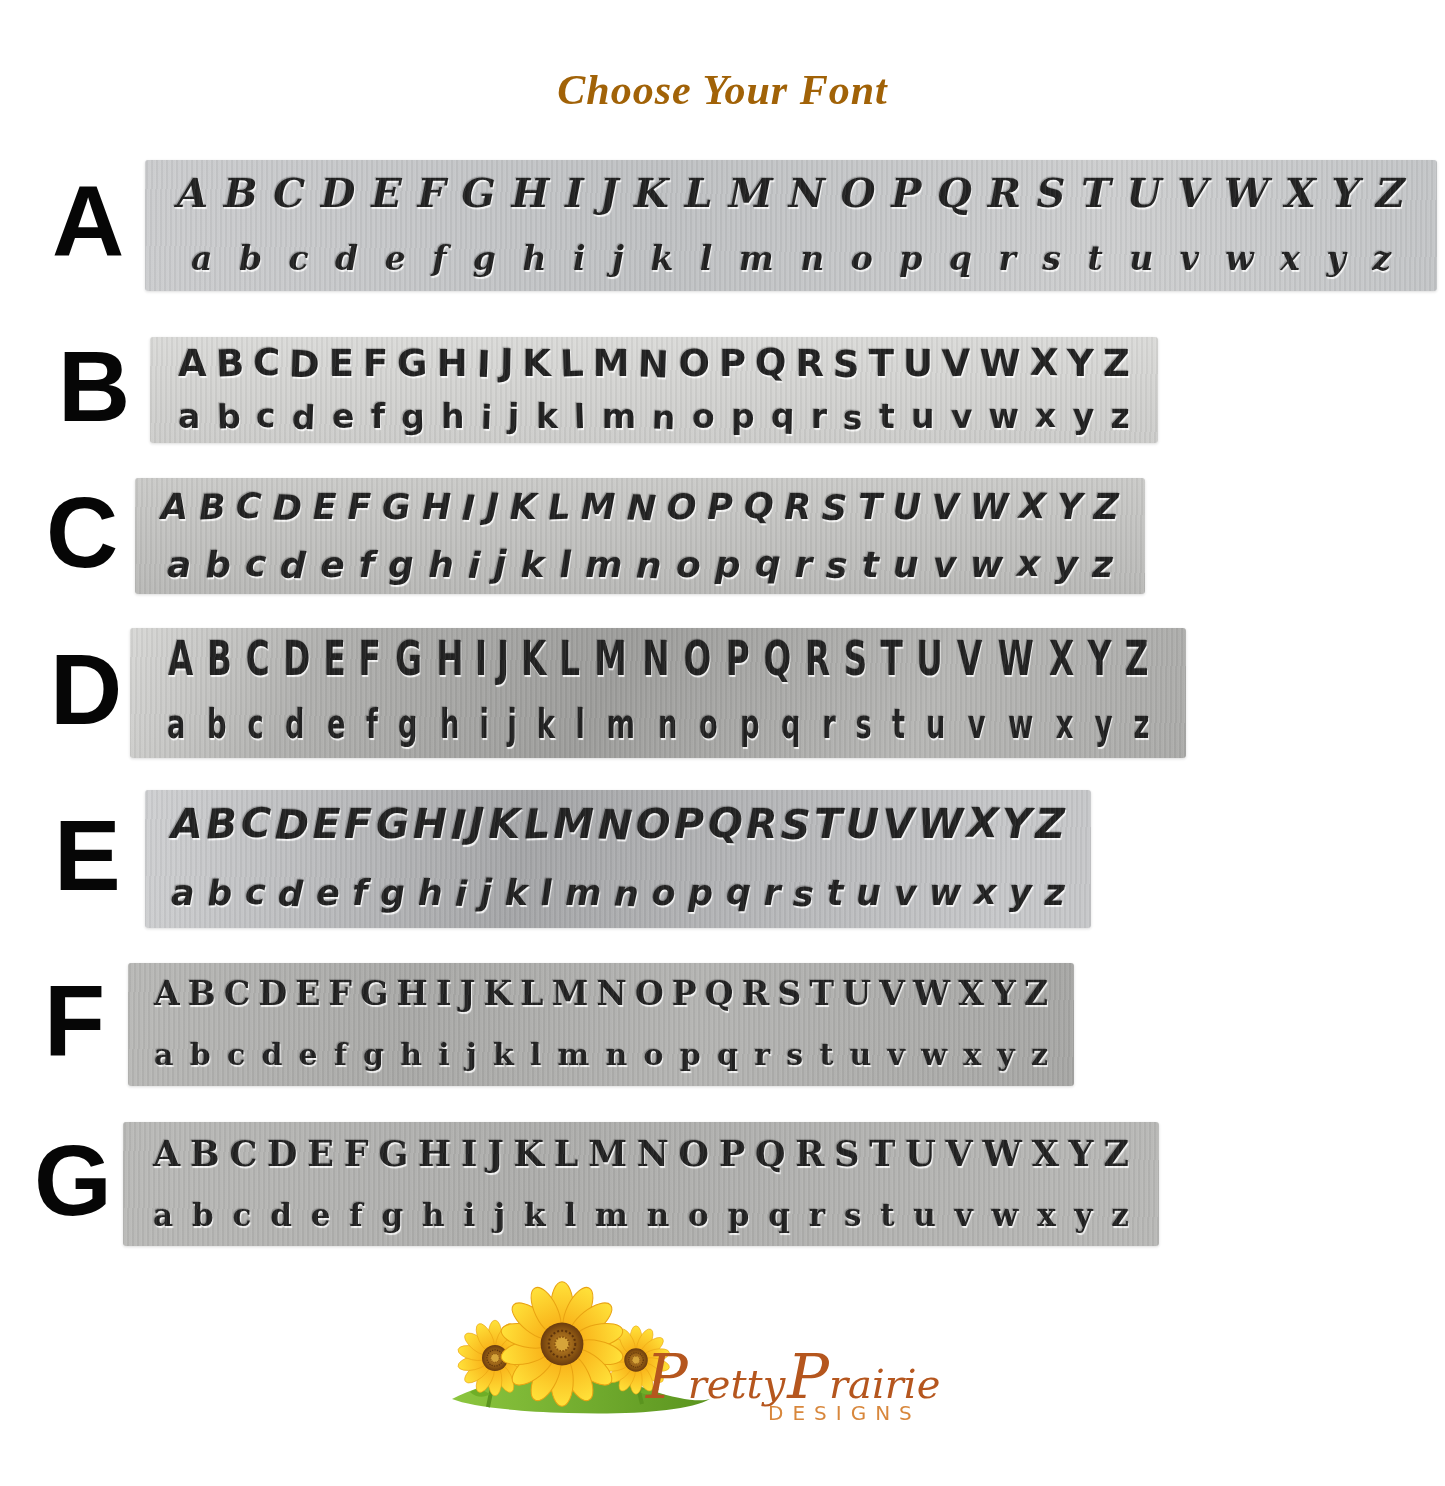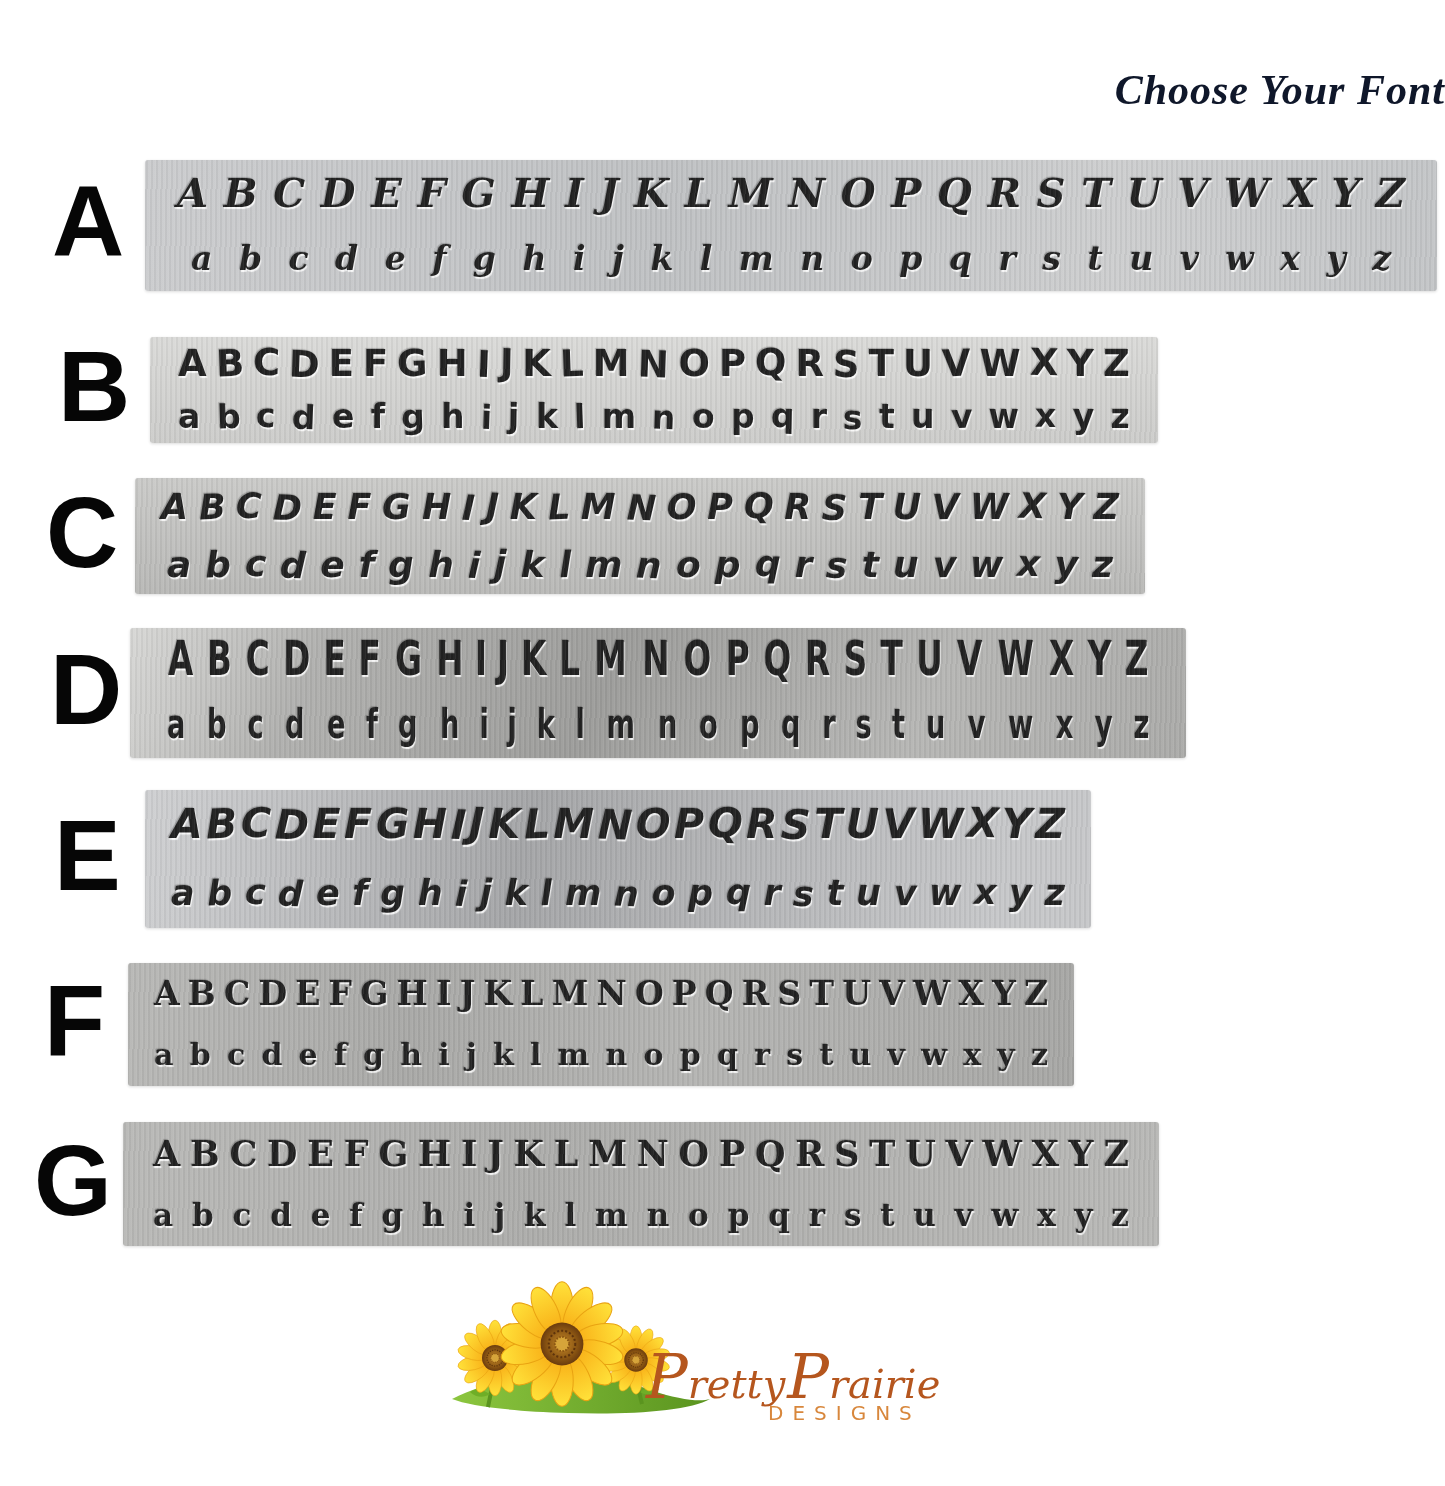--- a/index.html
+++ b/index.html
@@ -1,21 +1,21 @@
 <!DOCTYPE html>
 <html><head>
 <meta charset="utf-8">
 <style>
   html,body{margin:0;padding:0;background:#ffffff;}
   .canvas{position:relative;width:1445px;height:1486px;background:#ffffff;overflow:hidden;
           font-family:"Liberation Sans",sans-serif;}
 
-  .title{position:absolute;left:0;top:66px;width:100%;margin:0;text-align:right;
+  .title{position:absolute;left:0;top:66px;width:100%;margin:0;text-align:center;
          font-family:"Liberation Serif",serif;font-style:italic;font-weight:600;
-         font-size:42px;color:#0f172a;letter-spacing:1px;}
+         font-size:42px;color:#a16207;letter-spacing:1px;}
 
   .option-label{position:absolute;font-family:"Liberation Sans",sans-serif;font-weight:bold;
                 font-size:100px;line-height:1;color:#060606;}
   .label-a{left:52px;top:171px}
   .label-b{left:58px;top:336px}
   .label-c{left:46px;top:482px}
   .label-d{left:50px;top:639px}
   .label-e{left:54px;top:805px}
   .label-f{left:44px;top:970px}
   .label-g{left:34px;top:1130px}

